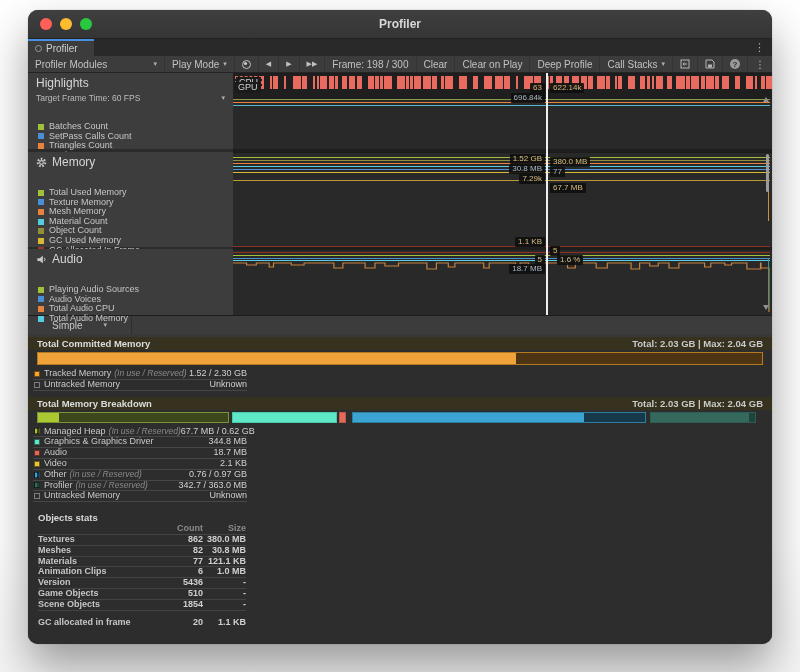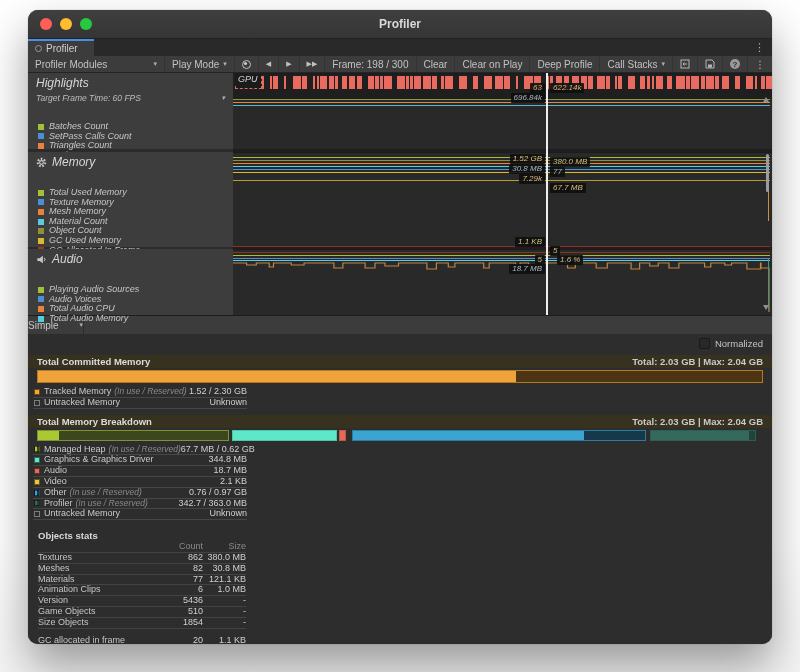--- a/index.html
+++ b/index.html
@@ -25,49 +25,49 @@
   .modules-dd{width:205px;justify-content:space-between;}
   .caret{font-size:7px;color:#b0b0b0;}
   .spacer{flex:1;}
   .rec{width:9px;height:9px;border:1.5px solid #c0c0c0;border-radius:50%;box-sizing:border-box;position:relative;}
   .rec::after{content:"";position:absolute;left:1.5px;top:1.5px;width:3px;height:3px;border-radius:50%;background:#d0d0d0;}
   .stepglyph{font-size:7px;color:#c0c0c0;}
   .icon-svg{display:block;}
   .helpcirc{width:10px;height:10px;border-radius:50%;background:#9a9a9a;color:#2c2c2c;font-size:8px;font-weight:bold;
             display:flex;align-items:center;justify-content:center;}
   
-  .main{position:relative;height:242px;background:#f9a8d4;font-style:italic;}
+  .main{position:relative;height:242px;background:#f9a8d4;}
   .sidebar{position:absolute;left:0;top:0;width:205px;height:242px;background:#2b2b2b;}
   .side-section{position:absolute;left:0;width:205px;background:#3d3d3d;box-sizing:border-box;}
   #sec-0{top:0;height:76px}#sec-1{top:79px;height:95px}#sec-2{top:176px;height:66px}
   .sec-title{font-size:12px;color:#d6d6d6;padding:3px 0 0 8px;display:flex;gap:5px;align-items:center;height:14px;}
   .sec-sub{font-size:8.5px;color:#bcbcbc;padding:2px 8px 0 8px;display:flex;align-items:center;justify-content:space-between;height:11px;}
   .legend-list{margin-top:19px;}
   .leg-item{display:flex;align-items:center;gap:5px;padding-left:10px;height:9.6px;line-height:9.6px;font-size:9px;color:#c6c6c6;}
   .leg-sw{width:6px;height:6px;flex:0 0 6px;}
   .chartarea{position:absolute;left:205px;top:0;width:539px;height:242px;overflow:hidden;background:#1e1e1e;}
   .band{position:absolute;left:0;width:539px;background:#292929;border-top:1px solid #1c1c1c;box-sizing:border-box;}
   #band-0{top:0;height:76px;background:#292929;}
   #band-1{top:79px;height:95px;}
   #band-2{top:176px;height:66px;}
   .cpu-strip{position:absolute;top:0;left:0;width:539px;height:25px;background:#1f1f1f;}
   .cpubar{position:absolute;top:2px;height:13px;background:#e96a5f;}
   .tl-chip{position:absolute;left:2px;font-size:9px;line-height:11px;color:#d2d2d2;background:#1b1b1b;padding:0 3px;z-index:3;}
   .cpu-chip{top:2px;border:1px dashed #e0695e;}
-  .gpu-chip{top:0;}
+  .gpu-chip{top:8px;}
   .hline{position:absolute;left:0;width:537px;height:1.4px;}
   .vdrop{position:absolute;width:1.4px;}
   .selline{position:absolute;left:313px;top:0;width:2px;height:242px;background:#eeeeee;z-index:5;}
   .chip{position:absolute;font-size:8px;line-height:10px;padding:0 3px;background:rgba(14,14,14,.9);border-radius:1px;z-index:6;white-space:nowrap;}
   .sb-up{position:absolute;left:530px;top:24px;width:0;height:0;border-left:3.5px solid transparent;border-right:3.5px solid transparent;border-bottom:5px solid #8f8f8f;z-index:4;}
   .sb-dn{position:absolute;left:530px;top:232px;width:0;height:0;border-left:3.5px solid transparent;border-right:3.5px solid transparent;border-top:5px solid #8f8f8f;z-index:4;}
   .sb-handle{position:absolute;left:533px;top:81px;width:3px;height:38px;border-radius:2px;background:#9c9c9c;z-index:4;}
   
   .modulebar{height:18px;background:#3c3c3c;border-top:1px solid #1d1d1d;display:flex;align-items:center;font-size:10px;color:#c6c6c6;}
-  .mb-dd{display:flex;align-items:center;gap:21px;padding:0 0;height:100%;border-right:1px solid #2e2e2e;}
+  .mb-dd{display:flex;align-items:center;gap:21px;padding:0 24px;height:100%;border-right:1px solid #2e2e2e;}
   .mb-link{padding:0 10px;color:#c6c6c6;}
   .warnwrap{display:flex;align-items:center;gap:4px;font-weight:bold;color:#cccccc;}
   
   .details{height:313px;background:#2d2d2d;font-size:9.5px;color:#c8c8c8;}
   .norm-row{display:flex;justify-content:flex-end;align-items:center;gap:5px;padding:4px 9px 3px 0;font-size:9.5px;color:#c4c4c4;}
   .checkbox{width:9px;height:9px;background:#282828;border:1px solid #191919;border-radius:2px;}
   .sec-header{height:13px;display:flex;justify-content:space-between;align-items:center;padding:0 9px;background:#37321f;
               font-weight:bold;font-size:9.5px;color:#dcdcdc;margin-top:3px;}
   .sec-header .totals{font-weight:bold;color:#c9c9c9;}
   .membar{margin:2px 9px 0;height:11px;border:1px solid #b5791f;background:#4d3513;}
@@ -76,21 +76,21 @@
   .bk-seg{height:100%;box-sizing:border-box;border:1px solid;}
   .legend-tbl{margin:4px 0 0 5px;width:214px;}
   .lrow{display:flex;align-items:center;height:9.8px;line-height:9.8px;border-bottom:1px solid #464646;font-size:9px;}
   .lrow .sw{width:6px;height:6px;flex:0 0 6px;margin:0 4px 0 1px;border:1px solid rgba(0,0,0,.55);box-sizing:border-box;}
   .lrow .sw.empty{border-color:#7d7d7d;background:transparent!important;}
   .lrow .lab{color:#cacaca;white-space:nowrap;}
   .lrow .note{color:#8a8a8a;font-style:italic;margin-left:3px;font-size:8.5px;white-space:nowrap;}
   .lrow .val{margin-left:auto;color:#d0d0d0;white-space:nowrap;}
   .objstats{margin:10px 0 0 10px;width:208px;font-size:9px;}
   .obj-title{font-weight:bold;font-size:9.5px;color:#d8d8d8;height:12px;}
-  .orow{display:flex;height:9.8px;line-height:9.8px;align-items:center;border-bottom:1px solid #434343;}
+  .orow{display:flex;height:9.8px;line-height:9.8px;align-items:center;border-bottom:1px solid #434343;font-weight:bold;}
   .orow .c1{width:115px;color:#c6c6c6;}
   .orow .c2{width:50px;text-align:right;color:#d0d0d0;}
   .orow .c3{width:43px;text-align:right;color:#d0d0d0;}
   .orow.ohead{border-bottom:1px solid #434343;}
   .orow.ohead span{color:#8a8a8a;}
   .orow.gcrow{margin-top:7px;border-bottom:none;}
 </style>
 </head>
 <body>
 
@@ -376,24 +376,20 @@
   </div>
 
   <div class="modulebar">
     <div class="mb-dd">
       <span>Simple</span>
       <span class="caret">▾</span>
     </div>
   </div>
 
   <div class="details">
-    <div class="norm-row">
-      <span class="checkbox"></span>
-      <span>Normalized</span>
-    </div>
 
     <div class="sec-header">
       <span>Total Committed Memory</span>
       <span class="totals">Total: 2.03 GB | Max: 2.04 GB</span>
     </div>
     <div class="membar">
         <div class="membar-fill" id="committed-fill" style="width: 66%;"></div>
       </div>
     <div class="legend-tbl" id="committed-legend">
         <div class="lrow">
@@ -493,21 +489,21 @@
             <div class="c1">Version</div>
             <div class="c2">5436</div>
             <div class="c3">-</div>
           </div>
           <div class="orow">
             <div class="c1">Game Objects</div>
             <div class="c2">510</div>
             <div class="c3">-</div>
           </div>
           <div class="orow">
-            <div class="c1">Size Objects</div>
+            <div class="c1">Scene Objects</div>
             <div class="c2">1854</div>
             <div class="c3">-</div>
           </div>
         </div>
       <div class="orow gcrow">
         <span class="c1">GC allocated in frame</span>
         <span class="c2">20</span>
         <span class="c3">1.1 KB</span>
       </div>
     </div>

